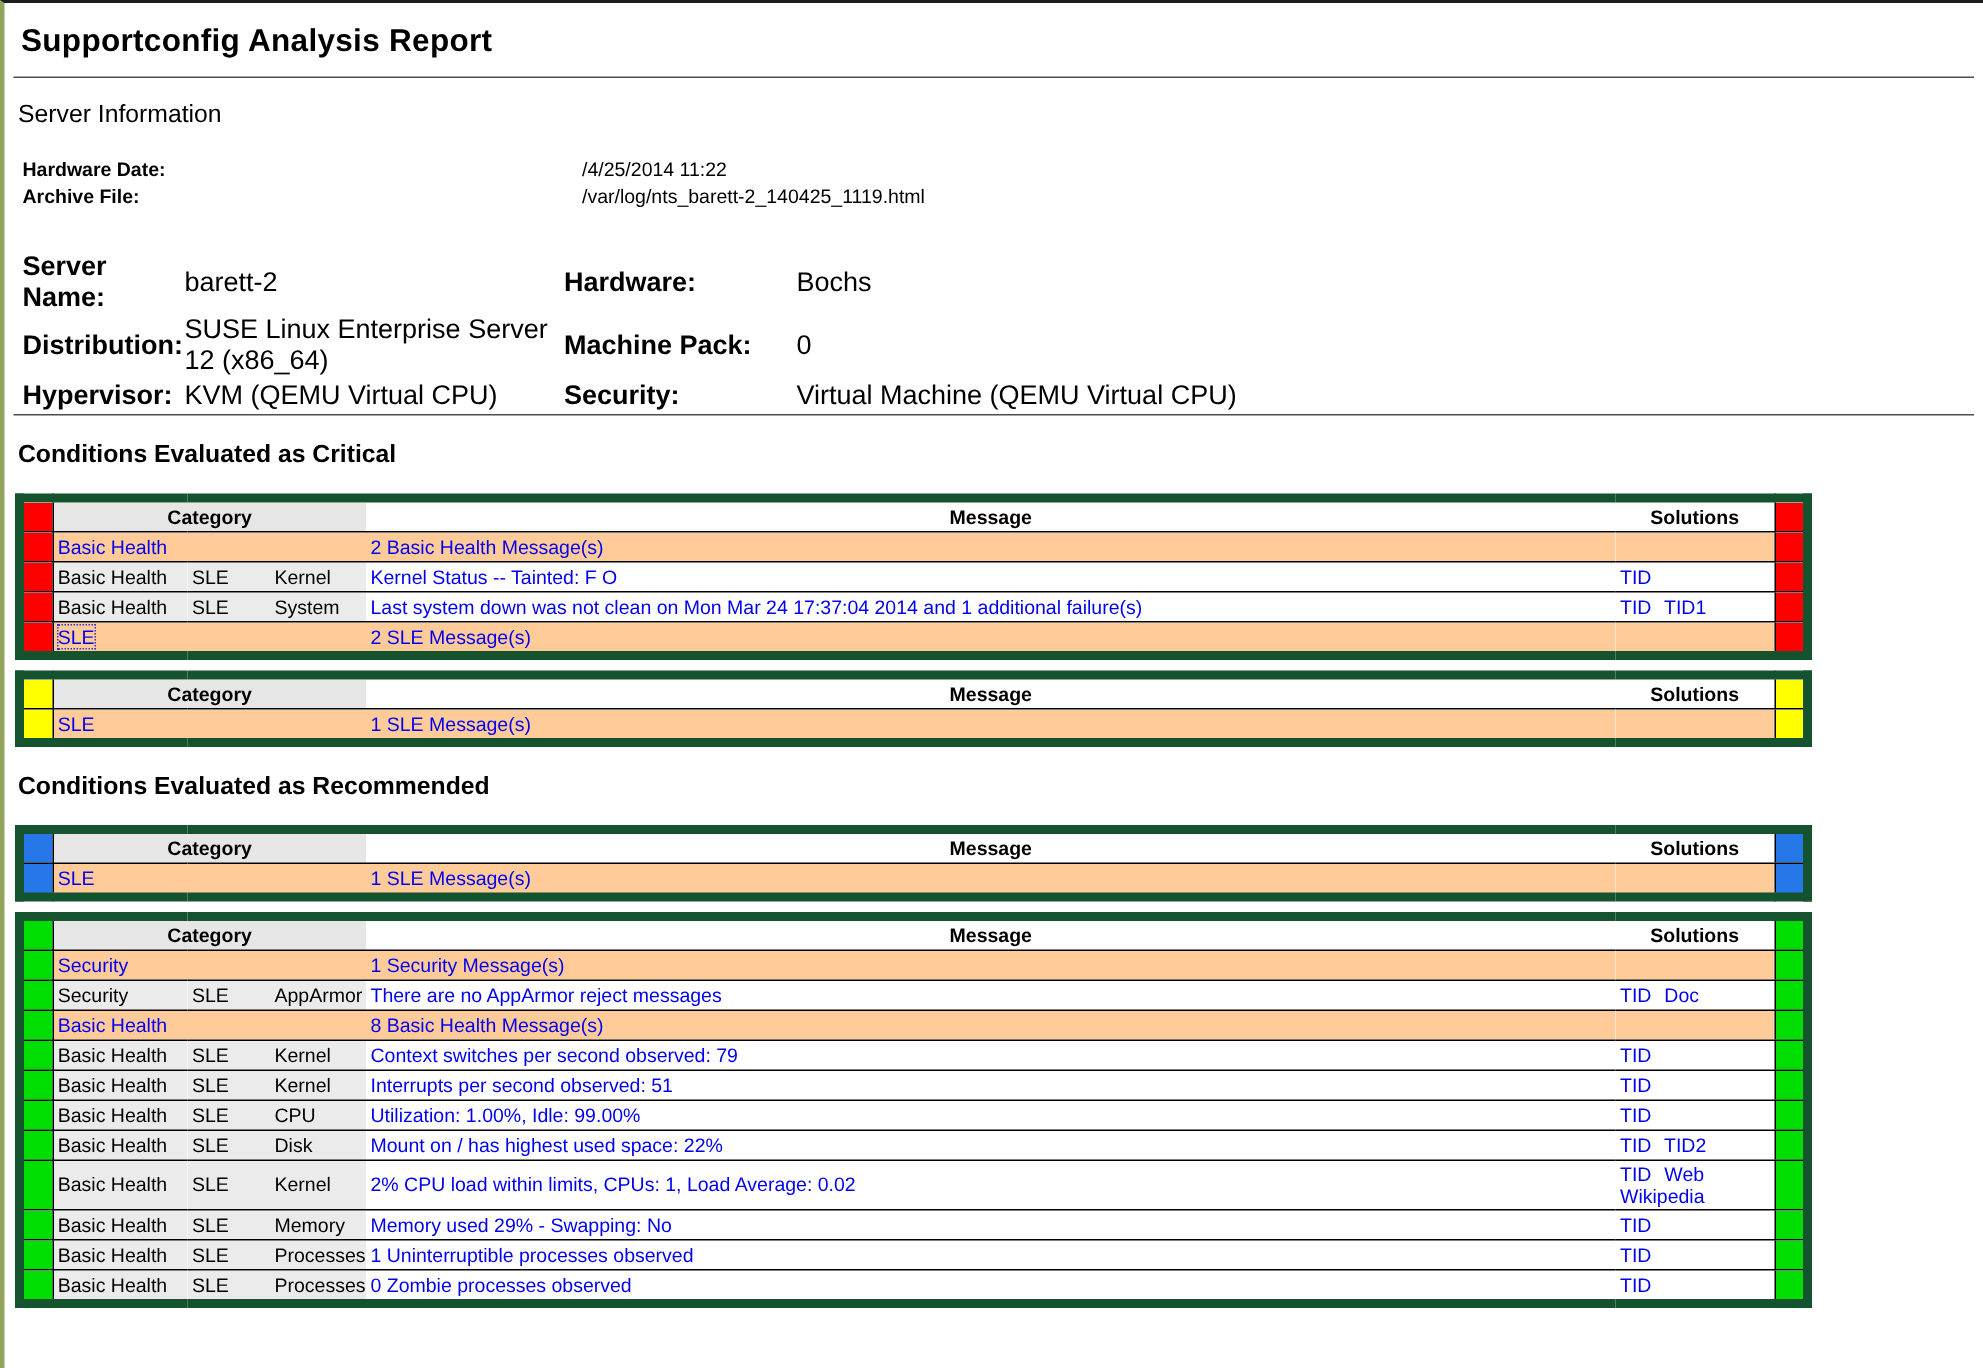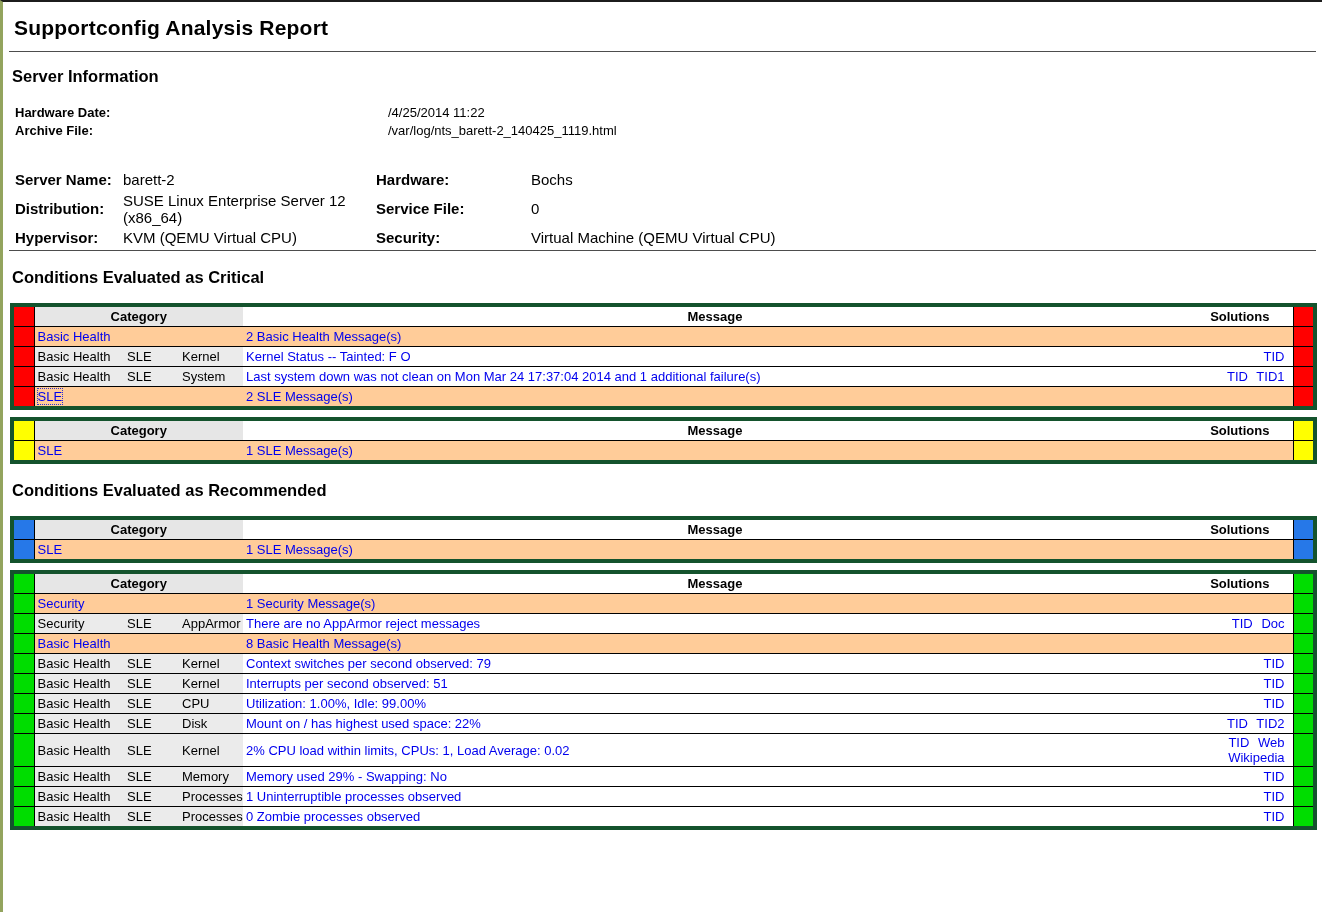--- a/index.html
+++ b/index.html
@@ -11,54 +11,54 @@
     box-sizing:border-box;
     min-height:912px;
     width:1322px;
     padding:0 6px 8px 6px;
   }
   h1[data-name="page-title"] {
     font-size:21px; font-weight:bold; margin:14px 0 11px 5px; letter-spacing:0.2px;
   }
   hr.rule { border:none; border-top:1px solid #4d4d4d; margin:0; }
   h2.sec-heading { font-size:16.5px; font-weight:bold; margin:17px 0 16px 3px; }
-  h2[data-name="server-info-heading"] { font-size:16.5px; font-weight:bold; margin:15px 0 18px 3px; }
+  h2[data-name="server-info-heading"] { font-size:16.5px; font-weight:normal; margin:15px 0 18px 3px; }
 
   
   .meta-block { margin:0 0 0 6px; }
   .meta-row { line-height:17.5px; font-size:13px; }
   .meta-label { display:inline-block; width:373px; font-weight:bold; }
 
   
-  table.details { border-collapse:collapse; margin:28px 0 0 6px; font-size:15px; }
+  table.details { border-collapse:collapse; margin:28px 0 0 6px; font-size:18px; }
   table.details td { height:24.5px; vertical-align:middle; padding:0; }
   table.details td.lbl { font-weight:bold; }
   table.details td.c1 { width:108px; }
   table.details td.c2 { width:253px; }
   table.details td.c3 { width:155px; }
   .after-details { margin-top:11px; }
 
   
   table.sev-table {
-    border-collapse:collapse; border:4px solid #14532d;
-    width:1307px; table-layout:fixed; font-size:13px;
+    border-collapse:collapse; border:6px solid #14532d;
+    width:1198px; table-layout:fixed; font-size:13px;
     margin:0 0 7px 1px;
   }
   table.sev-table th, table.sev-table td {
     border-top:1px solid #000; border-bottom:1px solid #000;
     padding:1px 3px; height:17px; vertical-align:middle;
     overflow:hidden;
   }
   table.sev-table th { font-weight:bold; text-align:center; background:#fff; }
   table.sev-table th.cat-head { background:#e6e6e6; }
   td.strip { padding:0; border-left:1px solid #000; border-right:1px solid #000; }
   tr.group-row td { background:#ffcc99; }
   td.cat-cell { background:#ebebeb; white-space:nowrap; }
   td.msg-cell { background:#fff; }
-  td.solutions { background:#fff;text-align:right; }
+  td.solutions { background:#fff; }
   tr.group-row td.solutions { background:#ffcc99; }
   a { color:#0000ee; text-decoration:none; cursor:pointer; }
   a.focused { outline:1px dotted #3333cc; }
   td.solutions a { margin-right:5px; }
 </style>
 </head>
 <body>
 
 <h1 data-name="page-title">Supportconfig Analysis Report</h1>
 <hr class="rule" data-name="title-divider">
@@ -78,21 +78,21 @@
   <tbody>
       <tr data-name="server-details-row">
     <td class="lbl c1" data-name="server-name-label">Server Name:</td>
     <td class="c2" data-name="server-name-value">barett-2</td>
     <td class="lbl c3" data-name="hardware-label">Hardware:</td>
     <td data-name="hardware-value">Bochs</td>
   </tr>
   <tr data-name="server-details-row">
     <td class="lbl c1" data-name="distribution-label">Distribution:</td>
     <td class="c2" data-name="distribution-value">SUSE Linux Enterprise Server 12 (x86_64)</td>
-    <td class="lbl c3" data-name="service-pack-label">Service File:</td>
+    <td class="lbl c3" data-name="service-pack-label">Machine Pack:</td>
     <td data-name="service-pack-value">0</td>
   </tr>
   <tr data-name="server-details-row">
     <td class="lbl c1" data-name="hypervisor-label">Hypervisor:</td>
     <td class="c2" data-name="hypervisor-value">KVM (QEMU Virtual CPU)</td>
     <td class="lbl c3" data-name="identity-label">Security:</td>
     <td data-name="identity-value">Virtual Machine (QEMU Virtual CPU)</td>
   </tr>
 </tbody>
   </table>

